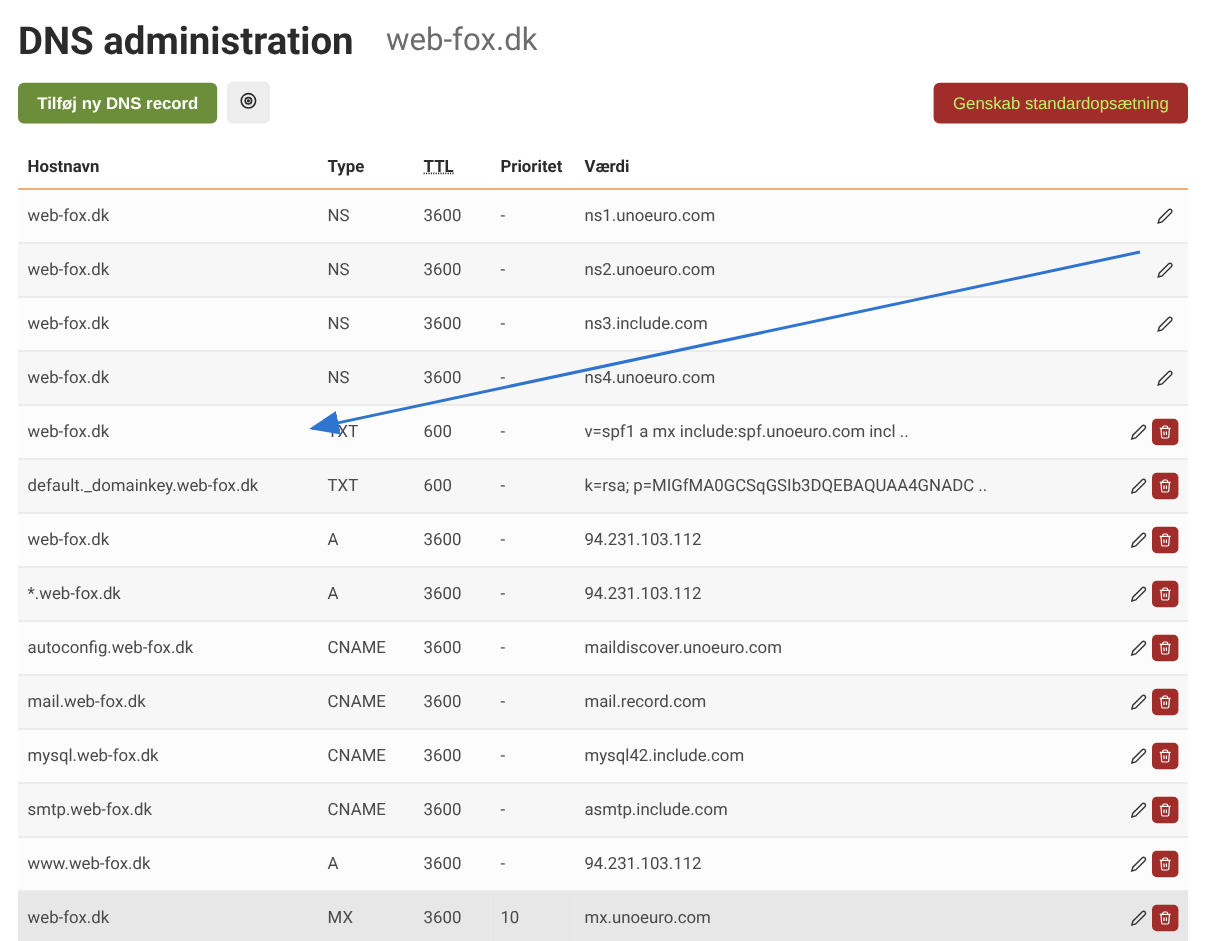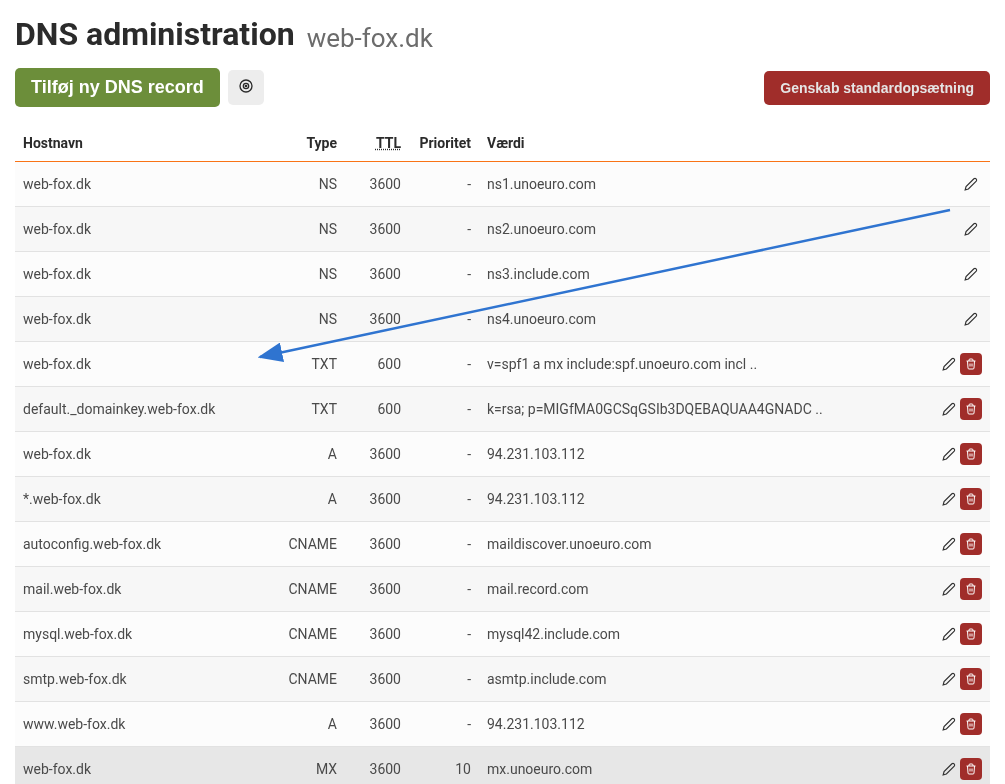--- a/index.html
+++ b/index.html
@@ -5,22 +5,22 @@
     * { box-sizing: border-box; margin: 0; padding: 0; }
     body {
       font-family: -apple-system, BlinkMacSystemFont, "Segoe UI", Roboto, sans-serif;
       background: #fff;
       color: #333;
       padding: 15px;
       position: relative;
     }
     .page-header {
       display: flex;
-      align-items: flex-end;
-      gap: 12px;
+      align-items: center;
+      gap: 27px;
       margin-bottom: 15px;
     }
     .page-title {
       font-size: 32px;
       font-weight: 700;
       color: #2b2b2b;
     }
     .page-subtitle {
       font-size: 26px;
       font-weight: 400;
@@ -36,57 +36,57 @@
       display: flex;
       align-items: center;
       gap: 8px;
     }
     .btn-add {
       background: #6c8e3a;
       color: #fff;
       border: none;
       padding: 9px 16px;
       border-radius: 5px;
-      font-size: 18px;
+      font-size: 14px;
       font-weight: 600;
       cursor: pointer;
     }
     .btn-misc {
       background: #ededed;
       border: none;
       padding: 8px 10px;
       border-radius: 5px;
       cursor: pointer;
       display: flex;
       align-items: center;
       justify-content: center;
     }
     .btn-reset {
       background: #a02d2a;
-      color: #e5e5e5;
+      color: #bef264;
       border: none;
       padding: 9px 16px;
       border-radius: 5px;
       font-size: 14px;
-      font-weight: 700;
+      font-weight: 400;
       cursor: pointer;
     }
     table {
       width: 100%;
       border-collapse: collapse;
       font-size: 14px;
     }
     thead th {
       text-align: left;
       padding: 10px 8px;
       border-bottom: 1px solid #f97316;
       font-weight: 700;
       color: #2b2b2b;
     }
-    th.center, td.center { text-align: right; }
+    th.center, td.center { text-align: left; }
     tbody td {
       padding: 11px 8px;
       border-bottom: 1px solid #e2e2e2;
       color: #4a4a4a;
     }
     tbody tr:nth-child(even) { background: #f7f7f7; }
     tbody tr:nth-child(odd) { background: #fcfcfc; }
     tbody tr.highlight { background: #e7e7e7; }
     .col-host { width: 250px; }
     .col-type { width: 80px; }

